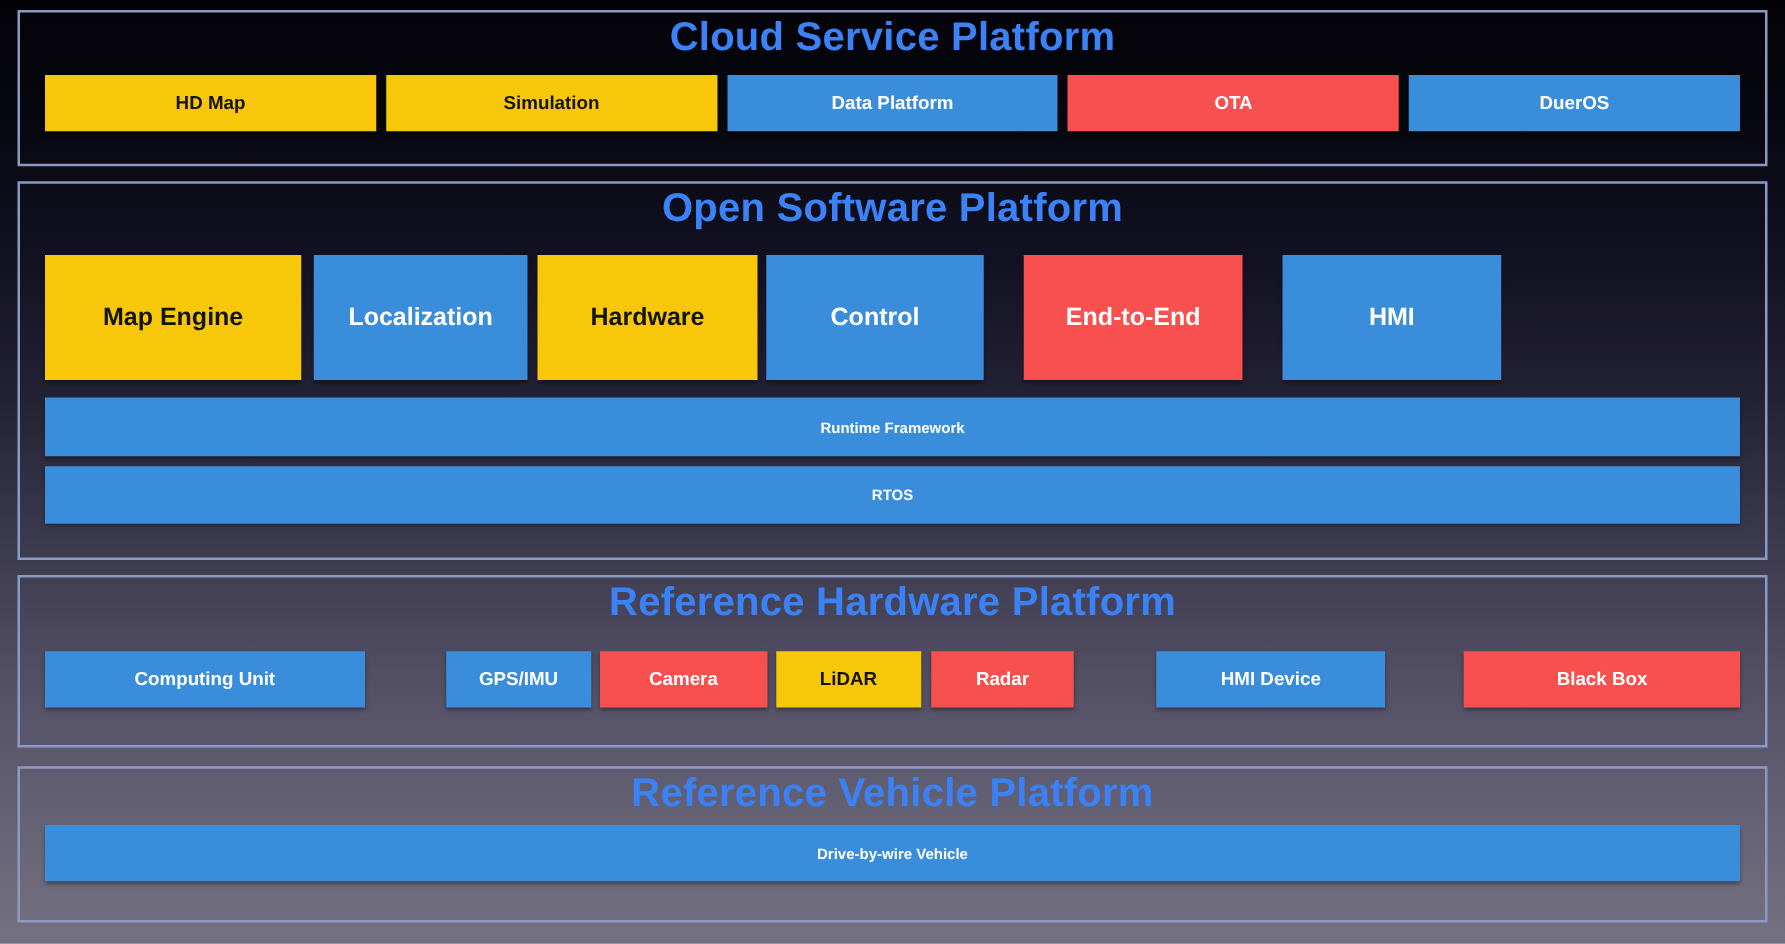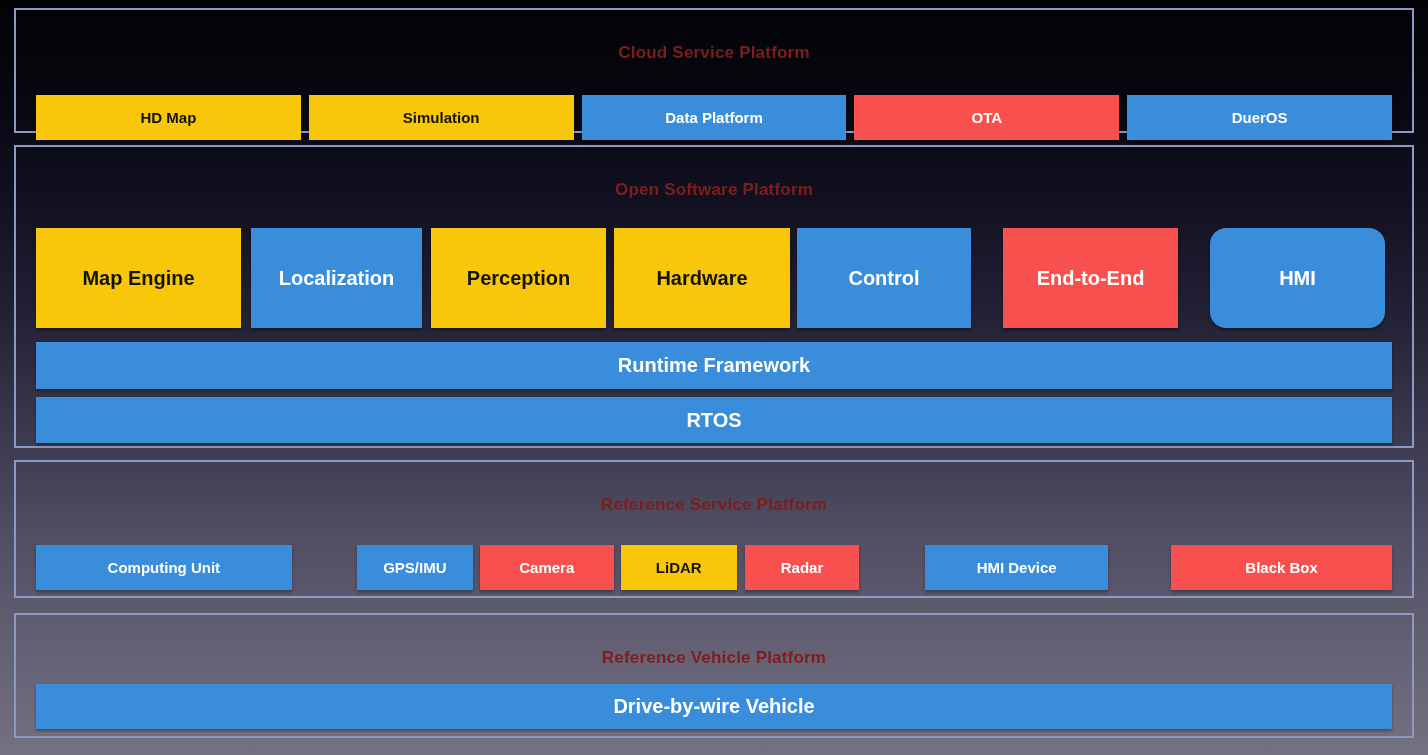--- a/index.html
+++ b/index.html
@@ -31,25 +31,25 @@
     left: 14px;
     width: 1400px;
     border: 2px solid var(--border);
   }
   #sec-cloud    { top: 8px;   height: 125px; }
   #sec-software { top: 145px; height: 303px; }
   #sec-hardware { top: 460px; height: 138px; }
   #sec-vehicle  { top: 613px; height: 125px; }
 
   .platform-title {
-    margin-top: 29px;
+    margin-top: 5px;
     text-align: center;
-    color: #7f1d1d;
+    color: #3b82f6;
     font-weight: bold;
-    font-size: 17px;
+    font-size: 32px;
     line-height: 28px;
     letter-spacing: 0.2px;
   }
   .row {
     display: flex;
     padding: 0 20px;
   }
   .box {
     display: flex;
     align-items: center;
@@ -57,42 +57,42 @@
     font-weight: bold;
     font-size: 15px;
     box-shadow: 0 2px 3px rgba(0,0,0,0.35);
     text-align: center;
   }
   .c-yellow { background: var(--yellow); color: #141404; }
   .c-blue   { background: var(--blue);   color: #ffffff; }
   .c-red    { background: var(--red);    color: #ffffff; }
 
   
-  #cloud-row { margin-top: 28px; gap: 8px; align-items: flex-end; }
+  #cloud-row { margin-top: 17px; gap: 8px; align-items: flex-end; }
   #cloud-row .box { flex: 1; height: 45px; }
 
   
   #sw-row { margin-top: 24px; }
   #sw-row .box { height: 100px; font-size: 20px; }
   .sw-0 { width: 205px; }
   .sw-1 { width: 171px; margin-left: 10px; }
   .sw-2 { width: 175px; margin-left: 9px; }
   .sw-3 { width: 176px; margin-left: 8px; }
   .sw-4 { width: 174px; margin-left: 7px; }
   .sw-5 { width: 175px; margin-left: 32px; }
-  .sw-6 { width: 175px; margin-left: 32px; border-radius: 16px; }
+  .sw-6 { width: 175px; margin-left: 32px; }
 
   .full-bar {
     margin: 0 20px;
     height: 47px;
     display: flex;
     align-items: center;
     justify-content: center;
     font-weight: bold;
-    font-size: 20px;
+    font-size: 12px;
     box-shadow: 0 2px 3px rgba(0,0,0,0.35);
   }
   #bar-runtime { margin-top: 14px; }
   #bar-rtos    { margin-top: 8px; height: 46px; }
 
   
   #hw-row { margin-top: 26px; }
   #hw-row .box { height: 45px; }
   .hw-0 { width: 264px; }
   .hw-1 { width: 120px; margin-left: 65px; }
@@ -117,32 +117,31 @@
     <div class="box c-red">OTA</div>
     <div class="box c-blue">DuerOS</div>
   </div>
 </section>
 
 <section class="platform" id="sec-software">
   <div class="platform-title">Open Software Platform</div>
   <div class="row" id="sw-row">
     <div class="box c-yellow sw-0">Map Engine</div>
     <div class="box c-blue   sw-1">Localization</div>
-    <div class="box c-yellow sw-2">Perception</div>
     <div class="box c-yellow sw-3">Hardware</div>
     <div class="box c-blue   sw-4">Control</div>
     <div class="box c-red    sw-5">End-to-End</div>
     <div class="box c-blue   sw-6">HMI</div>
   </div>
   <div class="full-bar c-blue" id="bar-runtime">Runtime Framework</div>
   <div class="full-bar c-blue" id="bar-rtos">RTOS</div>
 </section>
 
 <section class="platform" id="sec-hardware">
-  <div class="platform-title">Reference Service Platform</div>
+  <div class="platform-title">Reference Hardware Platform</div>
   <div class="row" id="hw-row">
     <div class="box c-blue   hw-0">Computing Unit</div>
     <div class="box c-blue   hw-1">GPS/IMU</div>
     <div class="box c-red    hw-2">Camera</div>
     <div class="box c-yellow hw-3">LiDAR</div>
     <div class="box c-red    hw-4">Radar</div>
     <div class="box c-blue   hw-5">HMI Device</div>
     <div class="box c-red    hw-6">Black Box</div>
   </div>
 </section>

